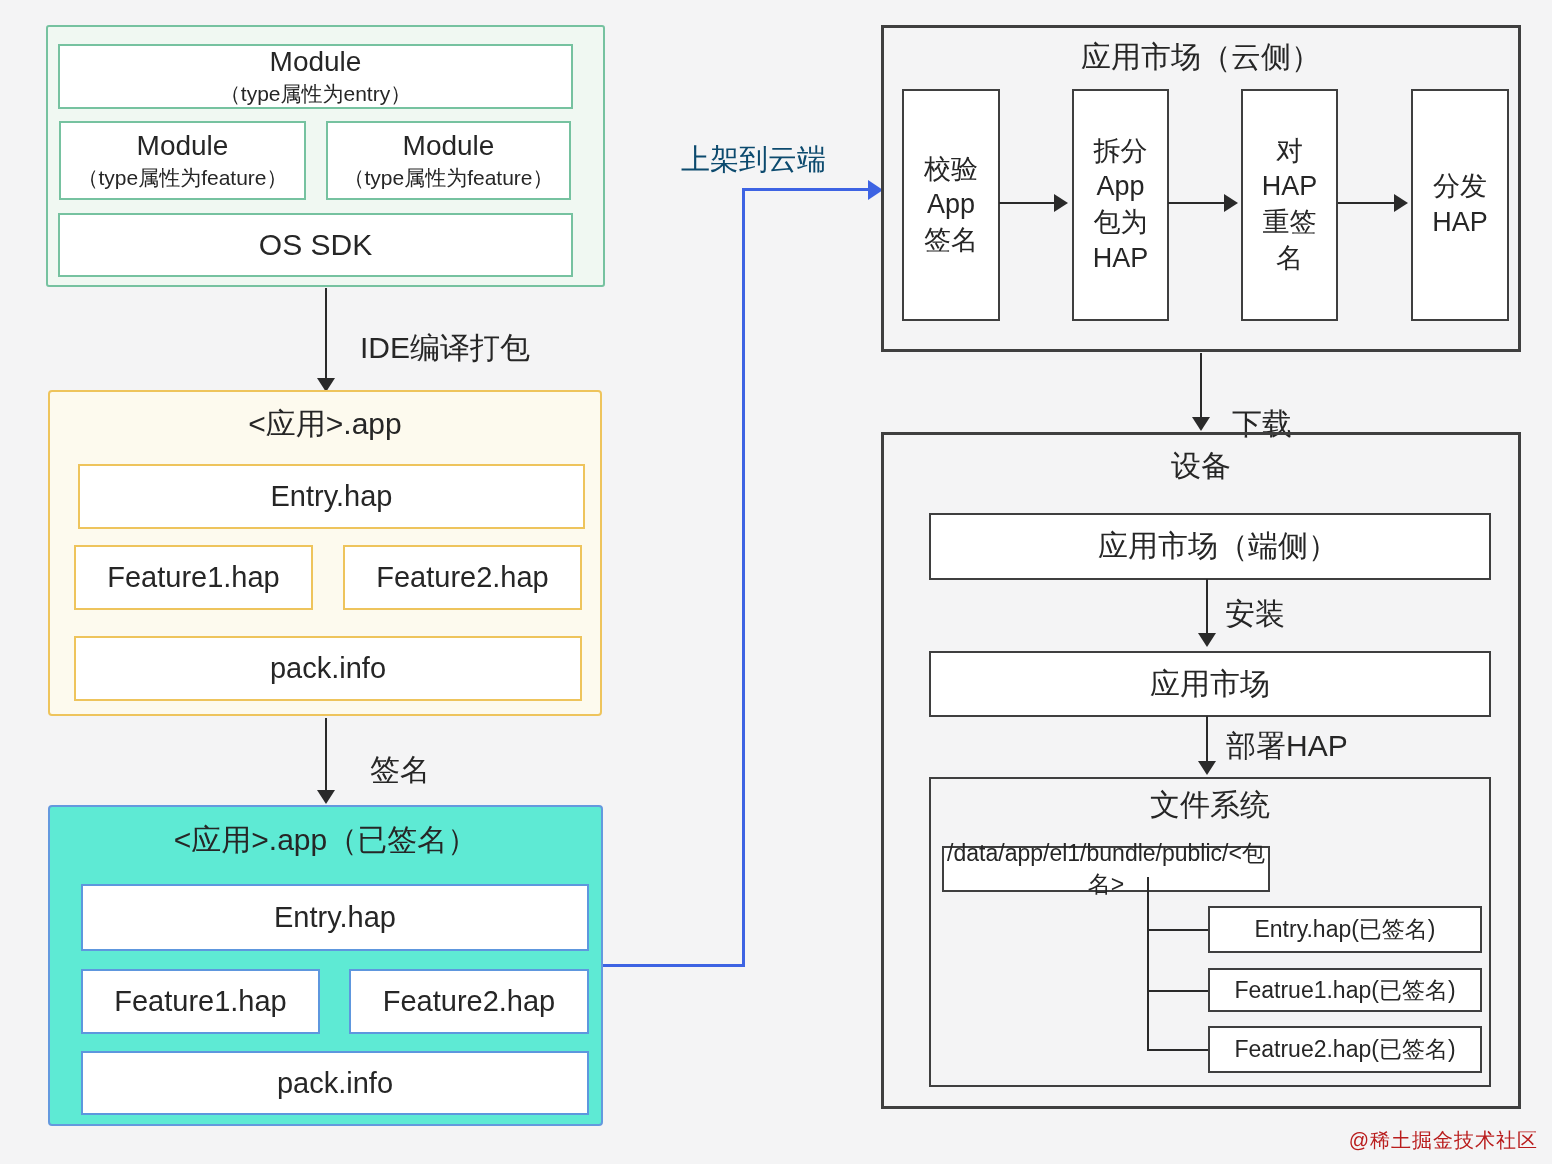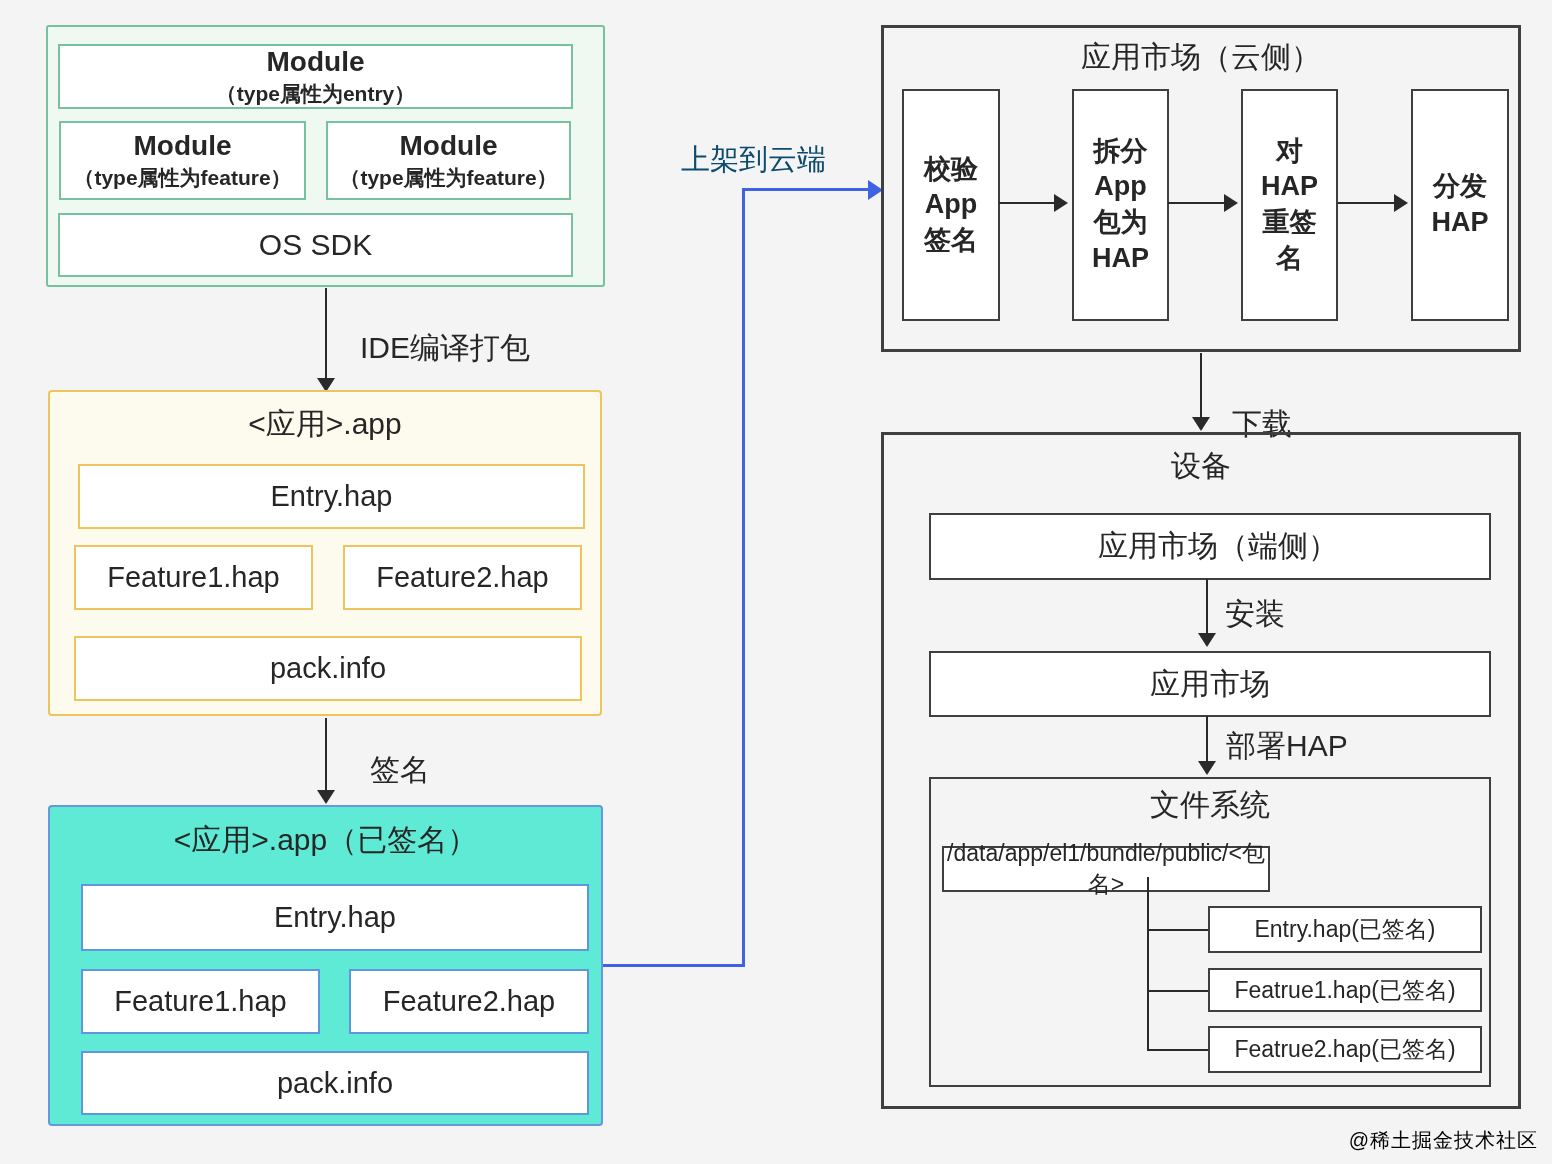--- a/index.html
+++ b/index.html
@@ -3,21 +3,21 @@
 <meta charset="utf-8">
 <style>
   html,body { margin:0; padding:0; }
   body { font-family:"Liberation Sans","DejaVu Sans",sans-serif; }
   .canvas {
     position:relative; width:1552px; height:1164px;
     background:#f4f4f5; overflow:hidden; color:#262626;
   }
   .abs { position:absolute; box-sizing:border-box; }
   .center { display:flex; align-items:center; justify-content:center; text-align:center; }
-  .col { display:flex; flex-direction:column; align-items:center; justify-content:center; text-align:center;font-weight:bold; }
+  .col { display:flex; flex-direction:column; align-items:center; justify-content:center; text-align:center; }
 
   
   .ggroup { background:#f0f8f2; border:2px solid #76c2a0; border-radius:3px; }
   .gbox   { background:#ffffff; border:2px solid #76c2a0; }
   .ygroup { background:#fdfaee; border:2px solid #eec45c; border-radius:4px; }
   .ybox   { background:#ffffff; border:2px solid #eec45c; }
   .bgroup { background:#5eead4; border:2px solid #6499de; border-radius:4px; }
   .bbox   { background:#ffffff; border:2px solid #5e97de; }
 
   
@@ -43,21 +43,21 @@
   .ah-right-blue { position:absolute; width:0; height:0;
     border-top:10px solid transparent; border-bottom:10px solid transparent;
     border-left:15px solid #3d63e3; }
 
   .lbl { position:absolute; font-size:30px; color:#262626; white-space:nowrap; }
   .bluelbl { position:absolute; font-size:29px; color:#0c4a6e; font-weight:500; white-space:nowrap; }
 
   .pathtxt { font-size:23px; font-weight:500; }
   .filetxt { font-size:23px; }
   .watermark { position:absolute; right:14px; bottom:10px; font-size:20px;
-    color:#000000; letter-spacing:1px; }
+    color:#b91c1c; letter-spacing:1px; }
 </style>
 </head>
 <body>
 
 <div class="canvas">
 
   <div class="abs ggroup" style="left:46px; top:25px; width:559px; height:262px;">
     <div class="abs gbox col" style="left:10px; top:17px; width:515px; height:65px;">
       <span style="font-size:28px;">Module</span>
       <span class="sub21">（type属性为entry）</span>

